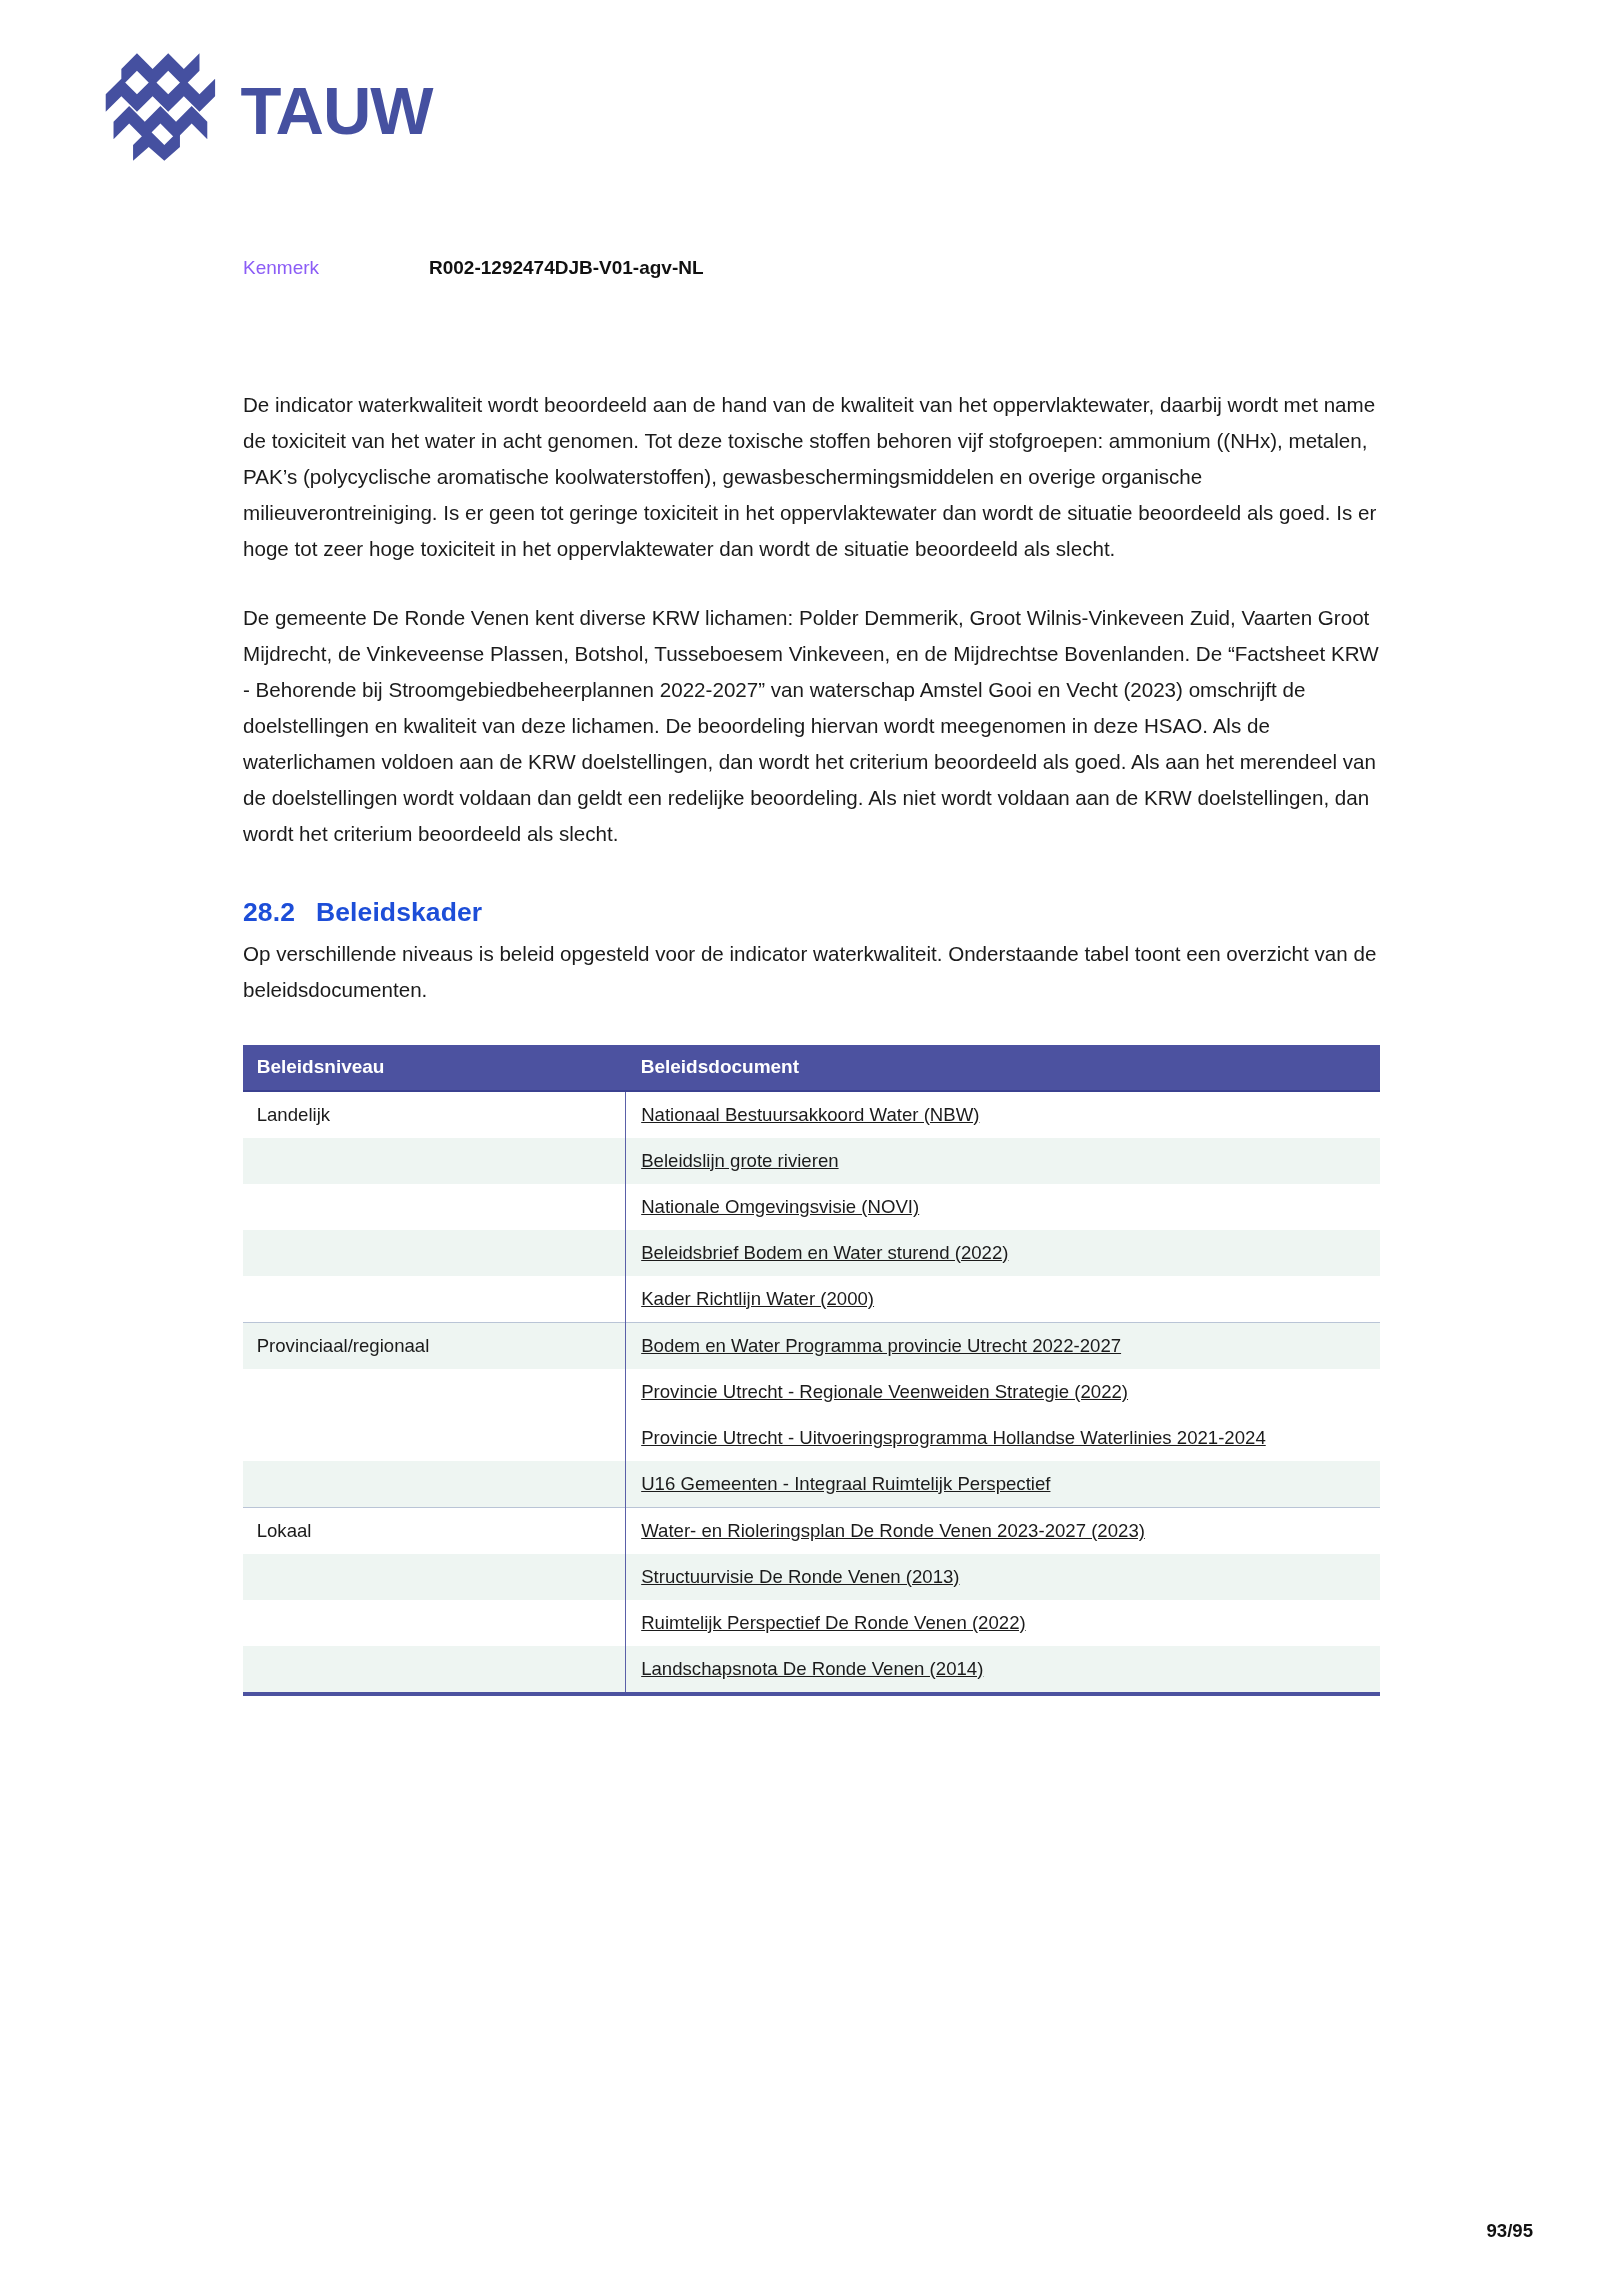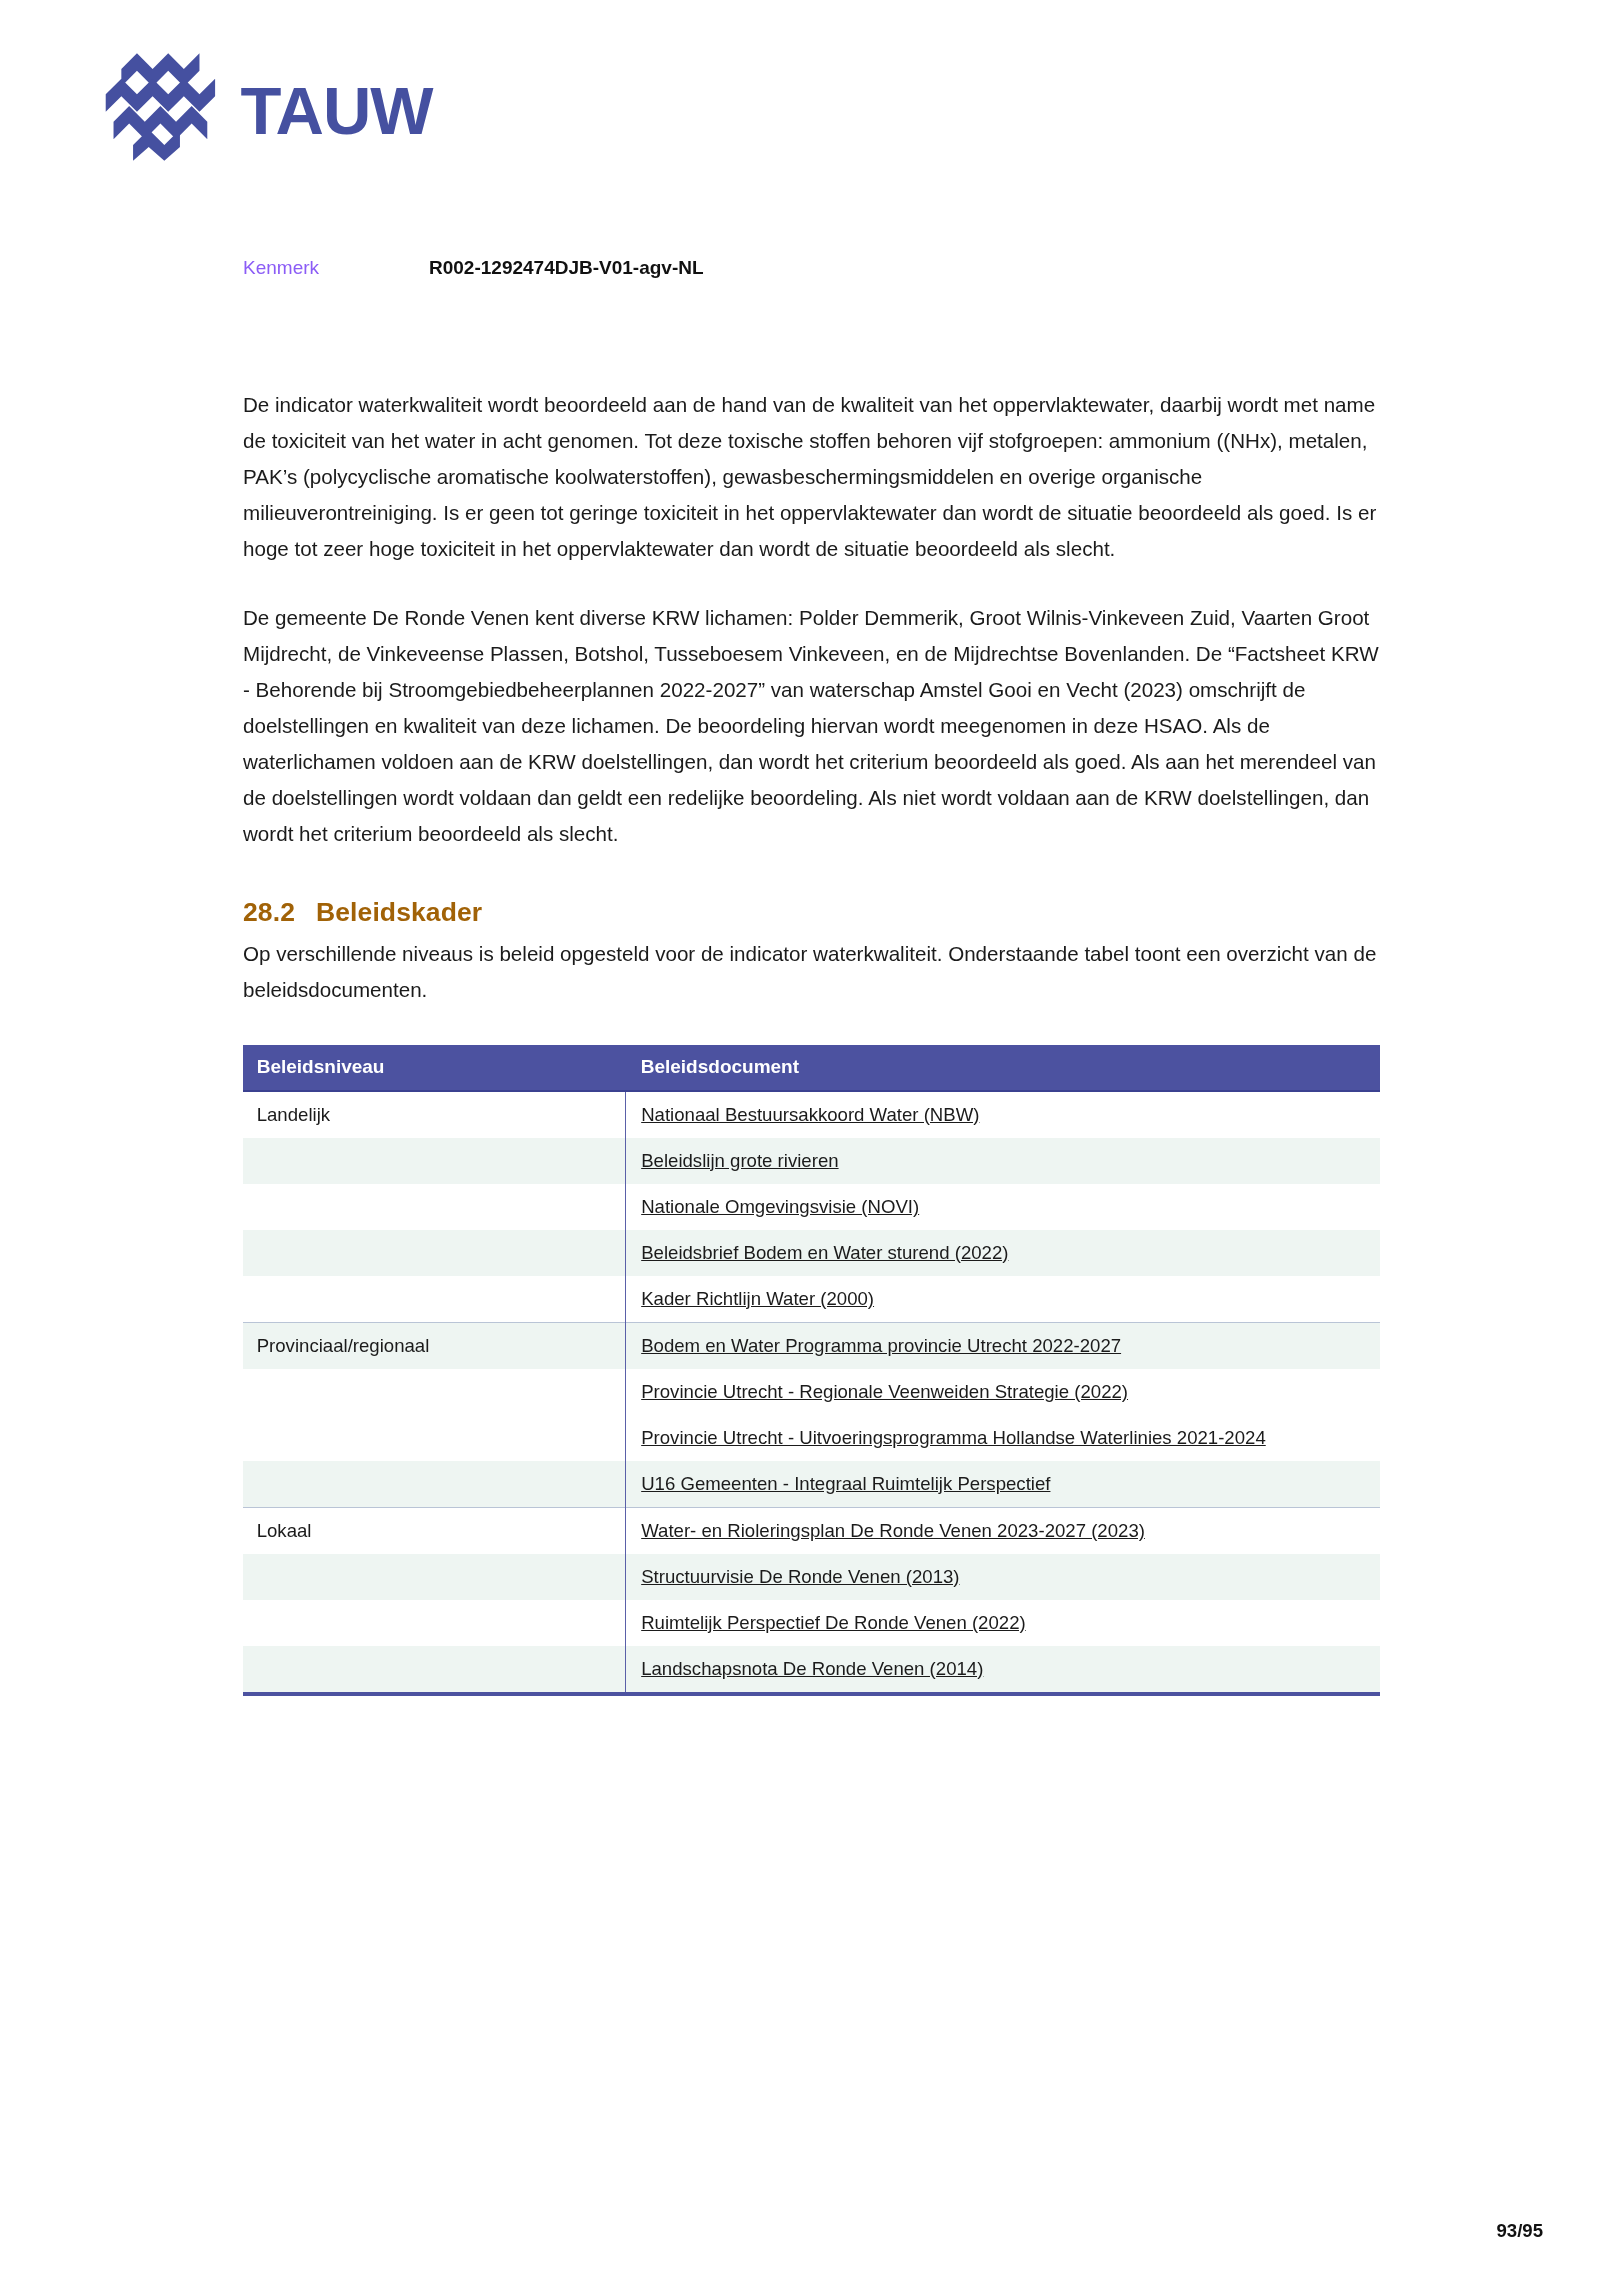--- a/index.html
+++ b/index.html
@@ -78,21 +78,21 @@
     text-align: left;
   }
   p.body-text.tight {
     margin-bottom: 0;
   }
 
   
   .heading {
     display: flex;
     align-items: baseline;
-    color: #a16207;
+    color: #1d4ed8;
     font-weight: bold;
     font-size: 26.5px;
     margin: 45px 0 7.8px 0;
     letter-spacing: 0.1px;
   }
   .heading .num {
     width: 73px;
     flex: none;
   }
   .heading .title {
@@ -156,21 +156,21 @@
   .table-bottom-rule {
     width: 1137px;
     height: 3.9px;
     background: #4c52a0;
     margin-top: 0;
   }
 
   
   .footer-page {
     position: absolute;
-    right: 78px;
+    right: 88px;
     bottom: 51px;
     font-size: 18.6px;
     font-weight: bold;
     color: #111111;
   }
 </style>
 </head>
 <body>
 
 <div class="page">

